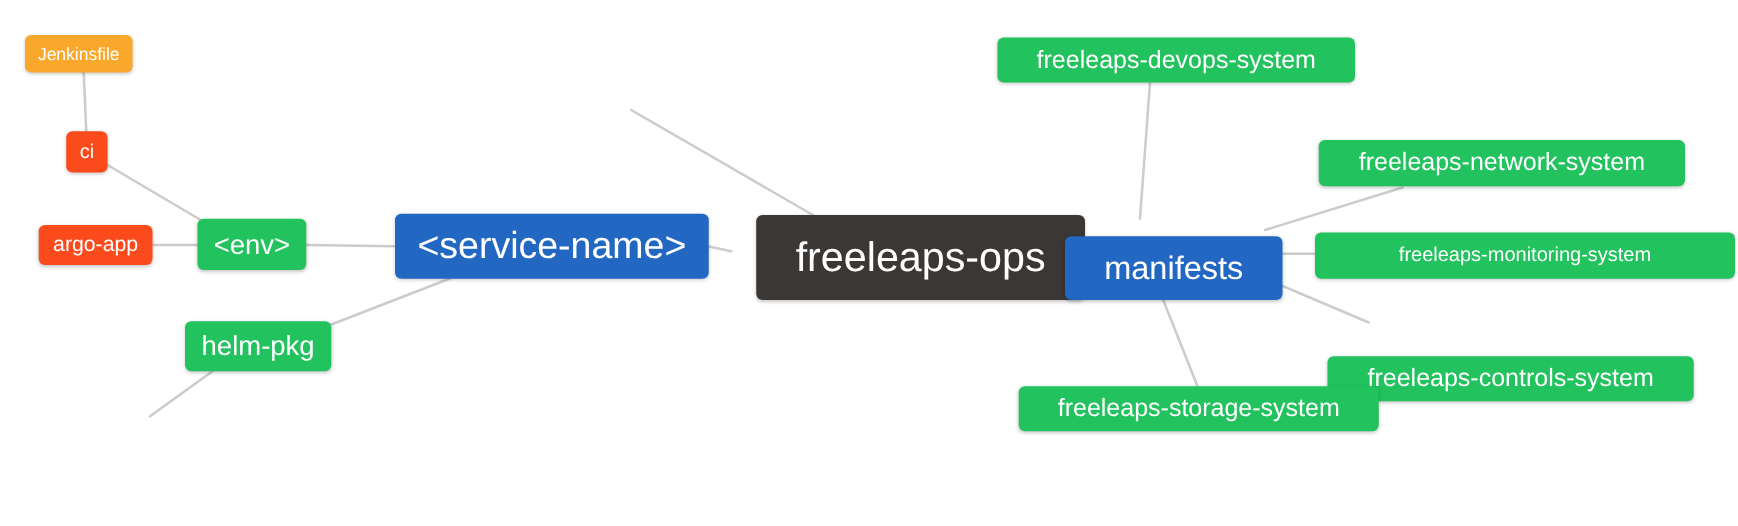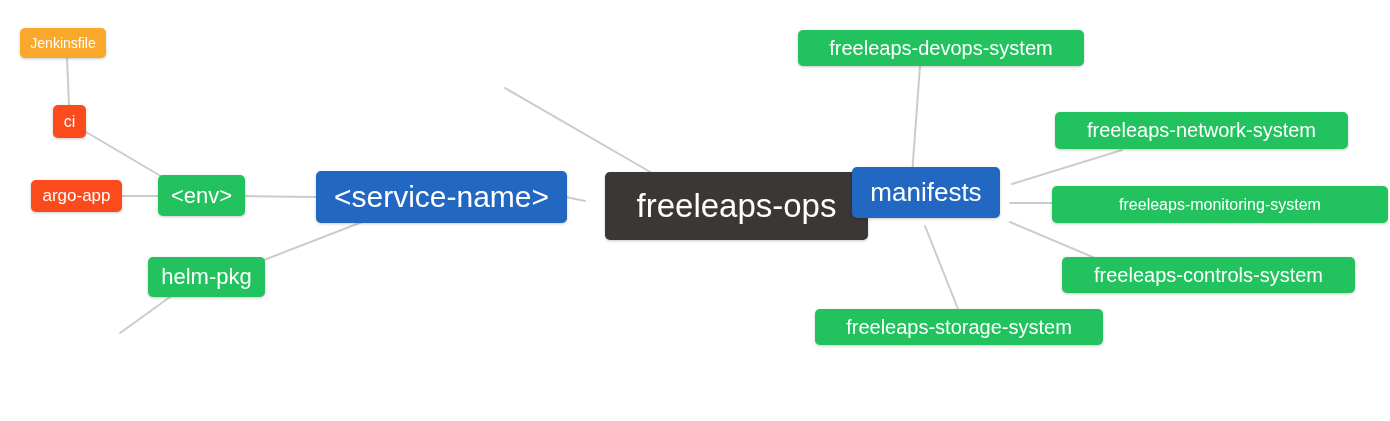--- a/index.html
+++ b/index.html
@@ -38,21 +38,21 @@
   }
   #n-jenkinsfile { left: 20px;   top: 28px;  width: 86px;  height: 30px; font-size: 14px; }
   #n-ci          { left: 53px;   top: 105px; width: 33px;  height: 33px; font-size: 16px; padding: 0; }
   #n-argo-app    { left: 31px;   top: 180px; width: 91px;  height: 32px; font-size: 17px; }
   #n-env         { left: 158px;  top: 175px; width: 87px;  height: 41px; font-size: 22px; }
   #n-helm-pkg    { left: 148px;  top: 257px; width: 117px; height: 40px; font-size: 22px; }
   #n-values      { left: 8px;    top: 333px; width: 168px; height: 36px; font-size: 18px; }
   #n-fcp         { left: 315px;  top: 38px;  width: 276px; height: 50px; font-size: 28px; }
   #n-service     { left: 316px;  top: 171px; width: 251px; height: 52px; font-size: 30px; }
   #n-ops         { left: 584px;  top: 172px; width: 263px; height: 68px; font-size: 33px; margin-left: 21px; }
-  #n-manifests   { left: 852px;  top: 167px; width: 148px; height: 51px; font-size: 26px; }
+  #n-manifests   { left: 852px;  top: 189px; width: 174px; height: 51px; font-size: 26px; }
   #n-devops      { left: 798px;  top: 30px;  width: 286px; height: 36px; font-size: 20px; }
   #n-network     { left: 1055px; top: 112px; width: 293px; height: 37px; font-size: 20px; }
   #n-monitoring  { left: 1052px; top: 186px; width: 336px; height: 37px; font-size: 16px; }
   #n-controls    { left: 1062px; top: 257px; width: 293px; height: 36px; font-size: 20px; }
   #n-storage     { left: 815px;  top: 309px; width: 288px; height: 36px; font-size: 20px; }
 </style>
 </head>
 <body>
 
 <div id="canvas">
@@ -78,16 +78,16 @@
   <div class="node" id="n-ci" style="background: rgb(251, 74, 27);">ci</div>
   <div class="node" id="n-argo-app" style="background: rgb(251, 74, 27);">argo-app</div>
   <div class="node" id="n-env" style="background: rgb(34, 195, 94);">&lt;env&gt;</div>
   <div class="node" id="n-helm-pkg" style="background: rgb(34, 195, 94);">helm-pkg</div>
   <div class="node" id="n-service" style="background: rgb(34, 104, 195);">&lt;service-name&gt;</div>
   <div class="node" id="n-ops" style="background: rgb(59, 55, 52);">freeleaps-ops</div>
   <div class="node" id="n-manifests" style="background: rgb(34, 104, 195);">manifests</div>
   <div class="node" id="n-devops" style="background: rgb(34, 195, 94);">freeleaps-devops-system</div>
   <div class="node" id="n-network" style="background: rgb(34, 195, 94);">freeleaps-network-system</div>
   <div class="node" id="n-monitoring" style="background: rgb(34, 195, 94);">freeleaps-monitoring-system</div>
-  <div class="node" id="n-controls" style="background: rgb(34, 195, 94);">freeleaps-controls-system</div>
+  <div class="node" id="n-controls" style="background: rgb(34, 195, 94); margin-top: 28px;">freeleaps-controls-system</div>
   <div class="node" id="n-storage" style="background: rgb(34, 195, 94);">freeleaps-storage-system</div>
 
 </div>
 
 </body></html>

